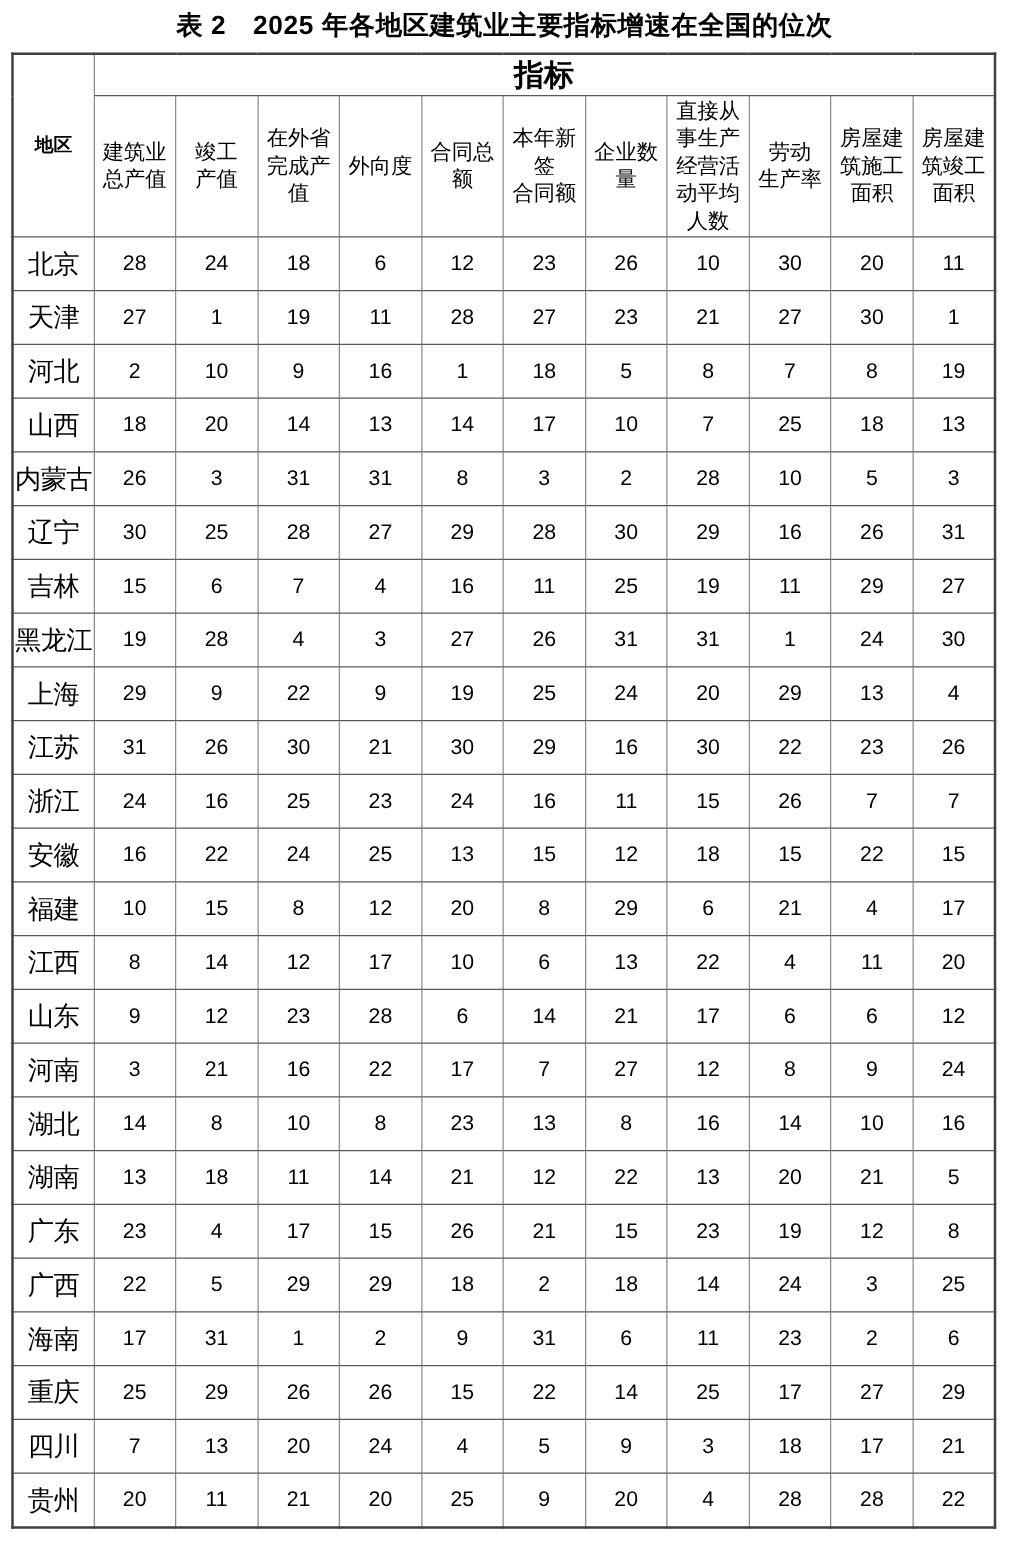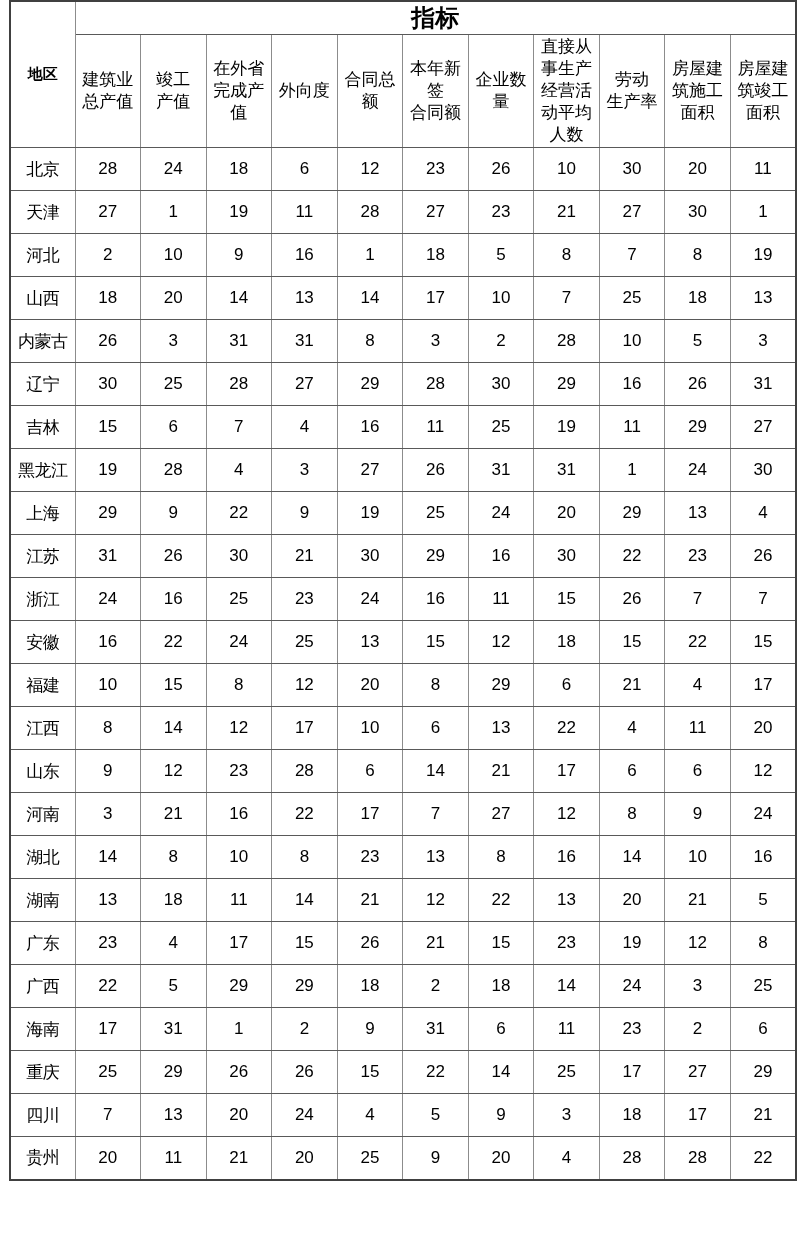--- a/index.html
+++ b/index.html
@@ -61,33 +61,34 @@
   th.col-h {
     font-weight: normal;
     font-size: 17px;
     line-height: 22px;
     white-space: pre-line;
     font-family: "Liberation Serif", serif;
     margin-top: 48px;
   }
   tbody tr { height: 43px; }
   td.region-cell {
-    font-size: 17px;
+    font-size: 21px;
     font-family: "Liberation Serif", serif;
     letter-spacing: -0.5px;
   }
   td.rank-cell {
     font-size: 17px;
     font-family: "Liberation Sans", sans-serif;
   }
 </style>
 </head>
 <body>
 
 <div class="page">
+  <div class="doc-title">表 2　2025 年各地区建筑业主要指标增速在全国的位次</div>
 
   <table class="rank-table">
     <colgroup>
       <col style="width:65px">
       <col span="11">
     </colgroup>
     <thead>
       <tr>
         <th class="corner-h" rowspan="2">地区</th>
         <th class="group-h" colspan="11">指标</th>

